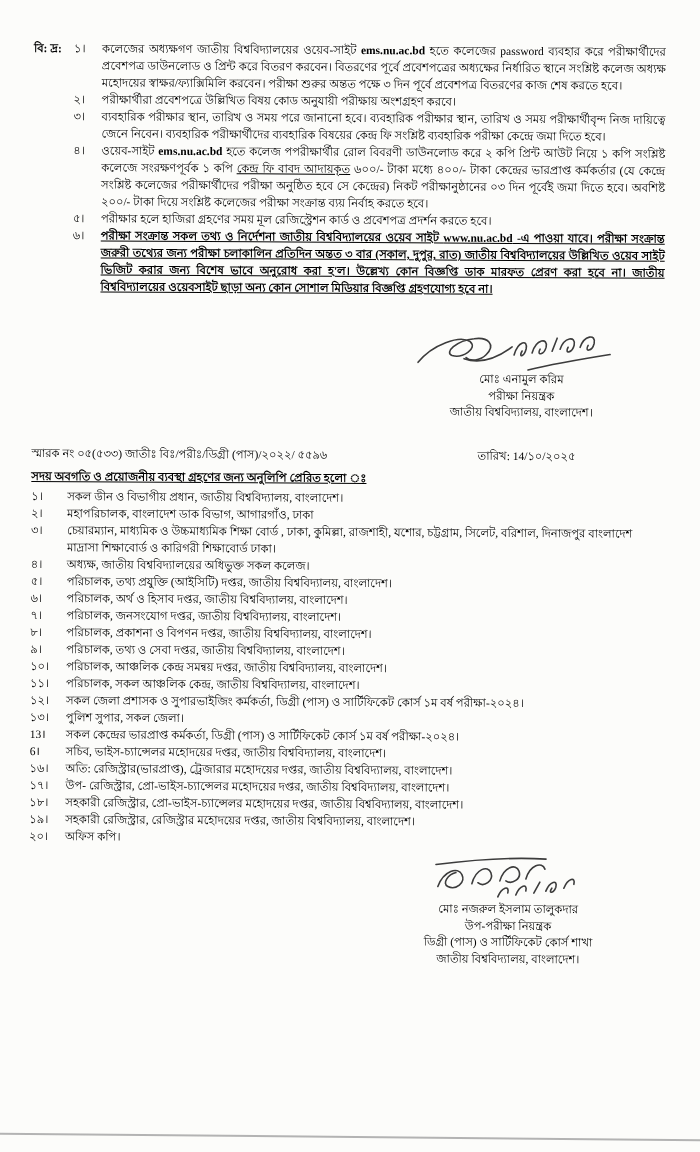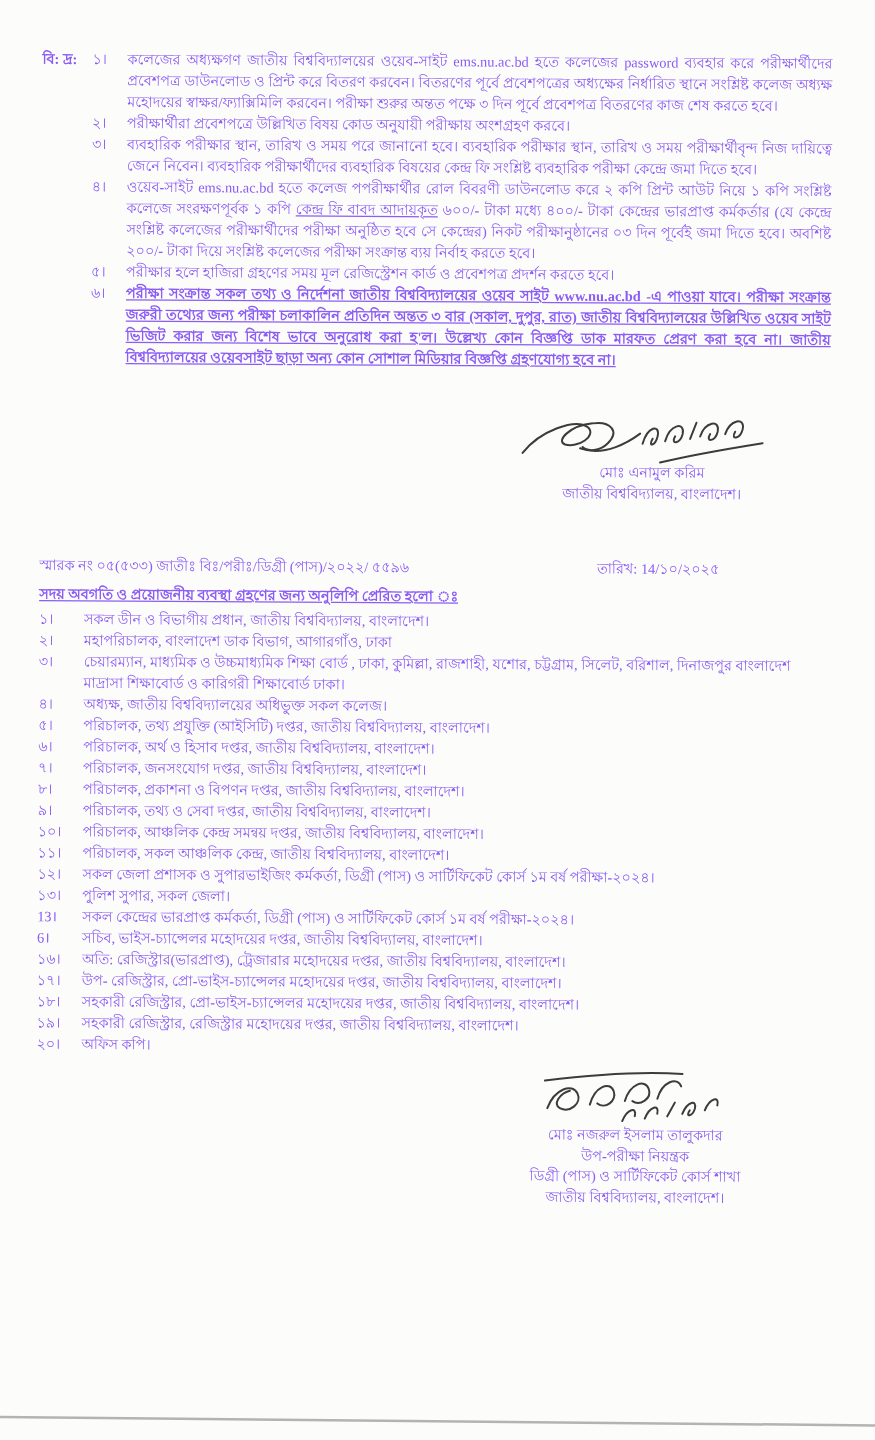--- a/index.html
+++ b/index.html
@@ -1,35 +1,35 @@
 <!DOCTYPE html>
 <html><head>
 <meta charset="utf-8">
 <style>
   * { margin:0; padding:0; box-sizing:border-box; }
   html,body { width:700px; background:#ffffff; }
   .page {
     position:relative; width:700px; height:1152px;
     background:#fcfcfa; overflow:hidden;
     font-family:"Liberation Serif","DejaVu Serif",serif;
-    color:#8b5cf6;
+    color:#000000;
   }
   .content {
     position:absolute; left:34px; top:40px; width:632px;
     transform:rotate(0.35deg); transform-origin:0 0;
     font-size:11.5px; line-height:17px;
   }
   .nb { display:flex; }
   .nb-label { width:40px; flex:none; font-weight:bold; white-space:nowrap; }
   .nb-list { flex:1; }
   .row { display:flex; }
   .num { width:28px; flex:none; }
   .txt { flex:1; text-align:justify; }
   .lat { font-family:"Liberation Serif","DejaVu Serif",serif; }
-  .b { font-weight:normal;margin-top:32px; }
+  .b { font-weight:bold;margin-top:32px; }
   .u { text-decoration:underline; }
   .u-all { text-decoration:underline; font-weight:bold; }
   .sig { position:absolute; text-align:center; }
   .sig .line { line-height:16.5px; }
   .sig1 { left:372px; top:282px; width:235px; }
   .sig2 { left:352px; top:808px; width:255px; }
   .scribble { display:block; margin:0 auto -6px auto; }
   .scribble path { fill:none; stroke:#3c3c3c; stroke-width:1.6; stroke-linecap:round; }
   .ref-row { display:flex; justify-content:space-between; margin-top:150px; padding-right:88px; }
   .dist-heading { font-weight:bold; text-decoration:underline; margin-top:6px; }
@@ -89,20 +89,21 @@
         <path d="M6,38 C20,20 48,10 58,17 C66,24 50,34 40,31 C32,28 44,16 62,14 C76,12 84,20 74,30 C68,36 58,37 54,33"></path>
         <path d="M52,34 C72,41 92,28 100,22"></path>
         <path d="M102,30 C106,16 116,14 114,24 C112,32 106,33 110,26"></path>
         <path d="M120,28 C124,14 136,12 134,22 C132,30 124,31 128,24"></path>
         <path d="M140,26 L145,13"></path>
         <path d="M148,24 C152,12 164,10 162,20 C160,28 152,29 156,22"></path>
         <path d="M168,22 C172,10 184,8 182,18 C180,26 172,27 176,20"></path>
         <path d="M116,45 C140,39 168,34 198,29"></path>
       </svg>
       <div class="line">মোঃ এনামুল করিম</div>
+      <div class="line">পরীক্ষা নিয়ন্ত্রক</div>
       <div class="line">জাতীয় বিশ্ববিদ্যালয়, বাংলাদেশ।</div>
     </div>
 
     <div class="ref-row">
       <div>স্মারক নং ০৫(৫৩৩) জাতীঃ বিঃ/পরীঃ/ডিগ্রী (পাস)/২০২২/ ৫৫৯৬</div>
       <div>তারিখ: 14/১০/২০২৫</div>
     </div>
 
     <div class="dist-heading">সদয় অবগতি ও প্রয়োজনীয় ব্যবস্থা গ্রহণের জন্য অনুলিপি প্রেরিত হলো ঃ</div>
 

